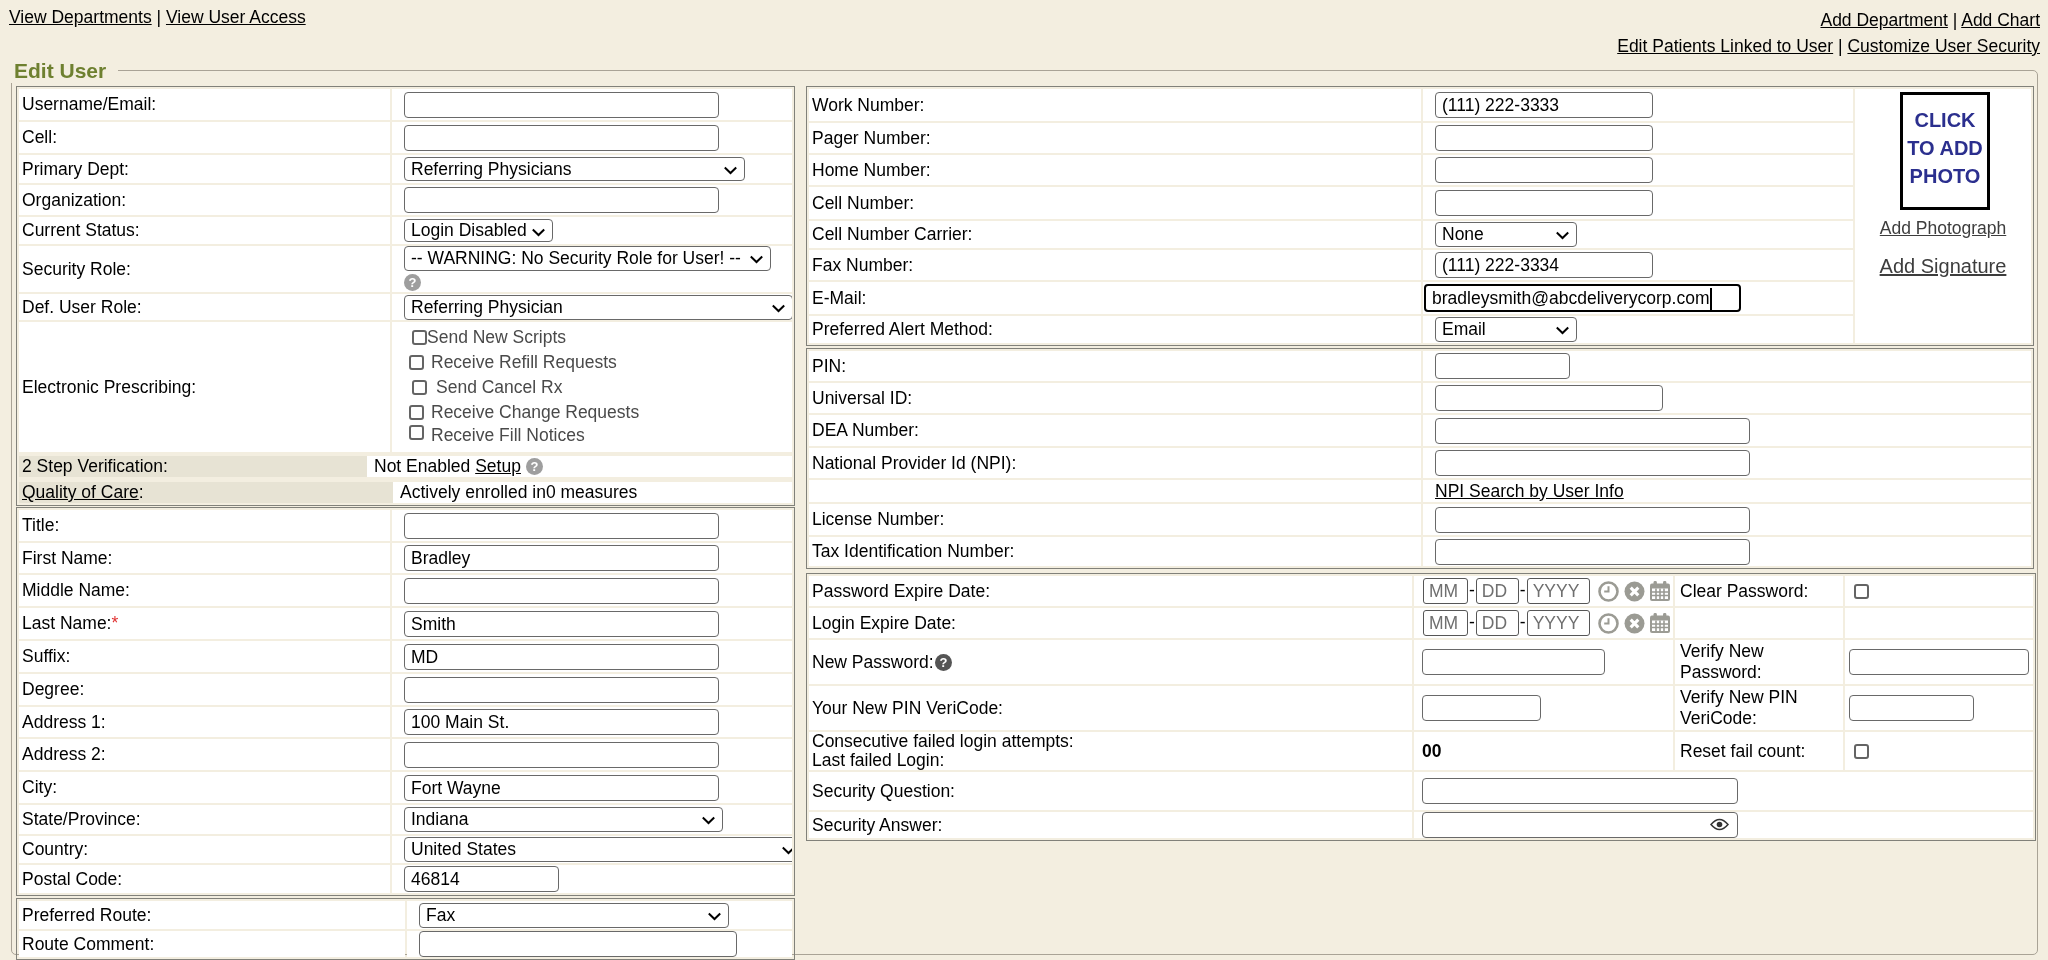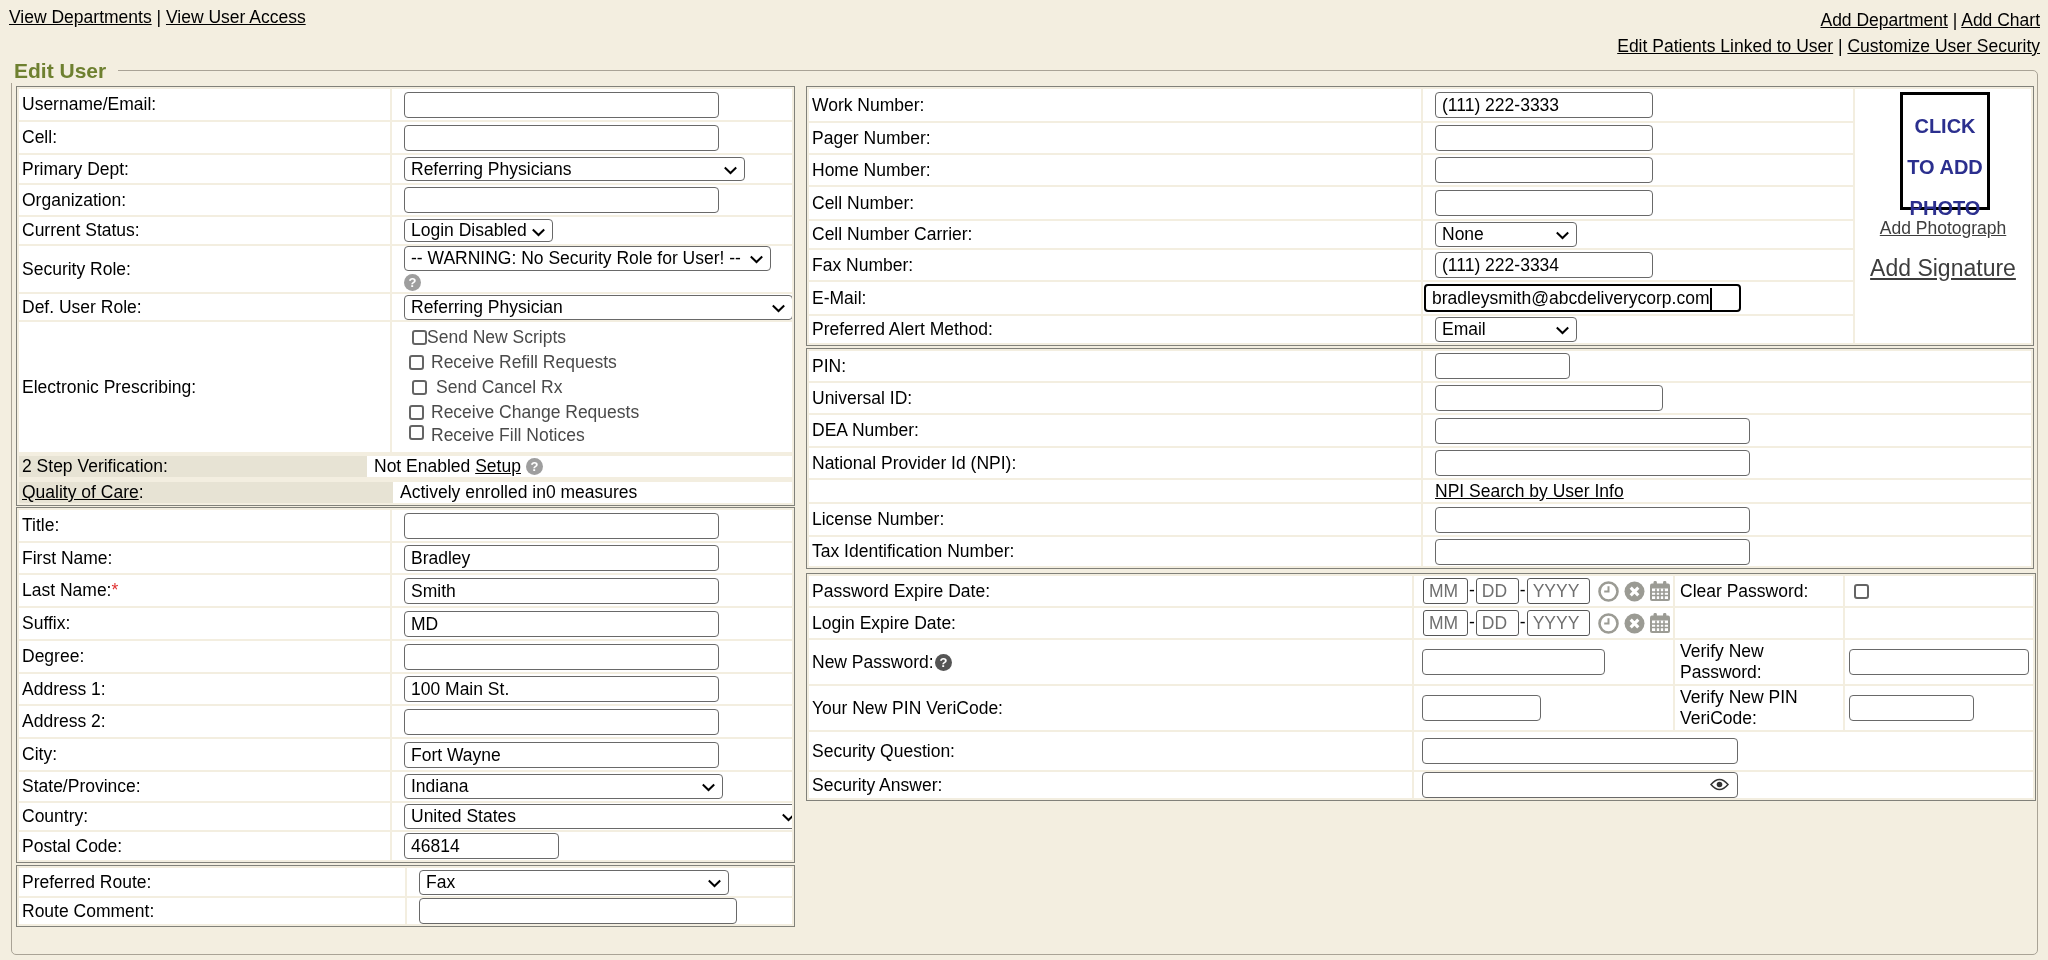--- a/index.html
+++ b/index.html
@@ -14,23 +14,23 @@
 td.lb{background:#ffffff;padding-left:3px;}
 td.vl{background:#FFFFFF;padding-left:12px;}
 .leftcol{position:absolute;left:16px;top:86px;width:779px;}
 .rightcol{position:absolute;left:806px;top:86px;width:1228px;}
 .inp{display:inline-block;box-sizing:border-box;height:26px;border:1px solid #696969;border-radius:4px;background:#fff;vertical-align:middle;padding:0 6px;line-height:24px;font-size:17.5px;white-space:nowrap;}
 .sel{display:inline-block;box-sizing:border-box;height:25px;border:1px solid #696969;border-radius:4px;background:#fff;vertical-align:middle;padding:0 6px;line-height:23px;font-size:17.5px;position:relative;white-space:nowrap;}
 .sel svg.ch{position:absolute;right:6px;top:8px;}
 .cb{display:inline-block;box-sizing:border-box;width:15px;height:15px;border:2px solid #646464;border-radius:3px;background:#fff;vertical-align:middle;}
 .gray{color:#4A4A4A;}
 .qm{vertical-align:middle;}
-.ph-box{width:90px;height:118px;box-sizing:border-box;border:3px solid #000;margin:3px 0 0 45px;text-align:center;color:#2B2F8E;font-weight:bold;font-size:20px;line-height:41px;padding-top:11px;letter-spacing:0px;}
+.ph-box{width:90px;height:118px;box-sizing:border-box;border:3px solid #000;margin:3px 0 0 45px;text-align:center;color:#2B2F8E;font-weight:bold;font-size:20px;line-height:28px;padding-top:11px;letter-spacing:0px;}
 .ph-link{display:block;text-align:center;color:#3D3D3D;margin-top:8px;font-size:17.5px;}
-.ph-link2{display:block;text-align:center;color:#3D3D3D;margin-top:16px;font-size:23px;}
+.ph-link2{display:block;text-align:center;color:#3D3D3D;margin-top:16px;font-size:20px;}
 .dt{display:inline-block;box-sizing:border-box;height:26px;border:1px solid #565656;border-radius:3px;background:#fff;color:#6F6F6F;vertical-align:middle;padding:0 5px;line-height:24px;font-size:17.5px;}
 .ico{vertical-align:middle;}
 .caret{display:inline-block;width:2px;height:22px;background:#000;vertical-align:middle;margin-left:1px;}
 </style>
 </head>
 <body>
 <div class="page">
 <div class="links-left"><a>View Departments</a> | <a>View User Access</a></div>
 <div class="links-right"><a>Add Department</a> | <a>Add Chart</a><br><a>Edit Patients Linked to User</a> | <a>Customize User Security</a></div>
 <div class="fsb"></div>
@@ -135,20 +135,24 @@
           <col style="width:400px">
         </colgroup>
 <tbody>
           <tr>
             <td class="lb" style="height:31px">Title:</td>
             <td class="vl"><span class="inp" style="width:315px">&nbsp;</span></td>
           </tr>
 <tr>
             <td class="lb" style="height:30px">First Name:</td>
             <td class="vl"><span class="inp" style="width:315px">Bradley</span></td>
+          </tr>
+<tr>
+            <td class="lb" style="height:31px">Middle Name:</td>
+            <td class="vl"><span class="inp" style="width:315px">&nbsp;</span></td>
           </tr>
 <tr>
             <td class="lb" style="height:31px">Last Name:<span style="color:#E03030">*</span></td>
             <td class="vl"><span class="inp" style="width:315px">Smith</span></td>
           </tr>
 <tr>
             <td class="lb" style="height:31px">Suffix:</td>
             <td class="vl"><span class="inp" style="width:315px">MD</span></td>
           </tr>
 <tr>
@@ -344,20 +348,26 @@
             <td class="lb" style="padding-left:5px">Verify New<br>Password:</td>
             <td class="vl" style="padding-left:4px"><span class="inp" style="width:180px">&nbsp;</span></td>
           </tr>
 <tr>
             <td class="lb" style="height:44px">Your New PIN VeriCode:</td>
             <td class="vl" style="padding-left:8px"><span class="inp" style="width:119px">&nbsp;</span></td>
             <td class="lb" style="padding-left:5px">Verify New PIN<br>VeriCode:</td>
             <td class="vl" style="padding-left:4px"><span class="inp" style="width:125px">&nbsp;</span></td>
           </tr>
 <tr>
+            <td class="lb" style="height:38px;line-height:19px">Consecutive failed login attempts:<br>Last failed Login:</td>
+            <td class="vl" style="padding-left:8px;font-weight:bold">00</td>
+            <td class="lb" style="padding-left:5px">Reset fail count:</td>
+            <td class="vl" style="padding-left:9px"><span class="cb"></span></td>
+          </tr>
+<tr>
             <td class="lb" style="height:38px">Security Question:</td>
             <td class="vl" colspan="3" style="padding-left:8px"><span class="inp" style="width:316px">&nbsp;</span></td>
           </tr>
 <tr>
             <td class="lb" style="height:26px">Security Answer:</td>
             <td class="vl" colspan="3" style="padding-left:8px"><span class="inp" style="width:316px;position:relative"><svg style="position:absolute;right:8px;top:5px" width="19" height="13" viewBox="0 0 19 13">
                   <path d="M1 6.5Q9.5 -3.5 18 6.5Q9.5 16.5 1 6.5Z" fill="none" stroke="#333" stroke-width="1.5"></path>
                   <circle cx="9.5" cy="6.5" r="2.8" fill="#333"></circle>
                 </svg>&nbsp;</span></td>
           </tr>

